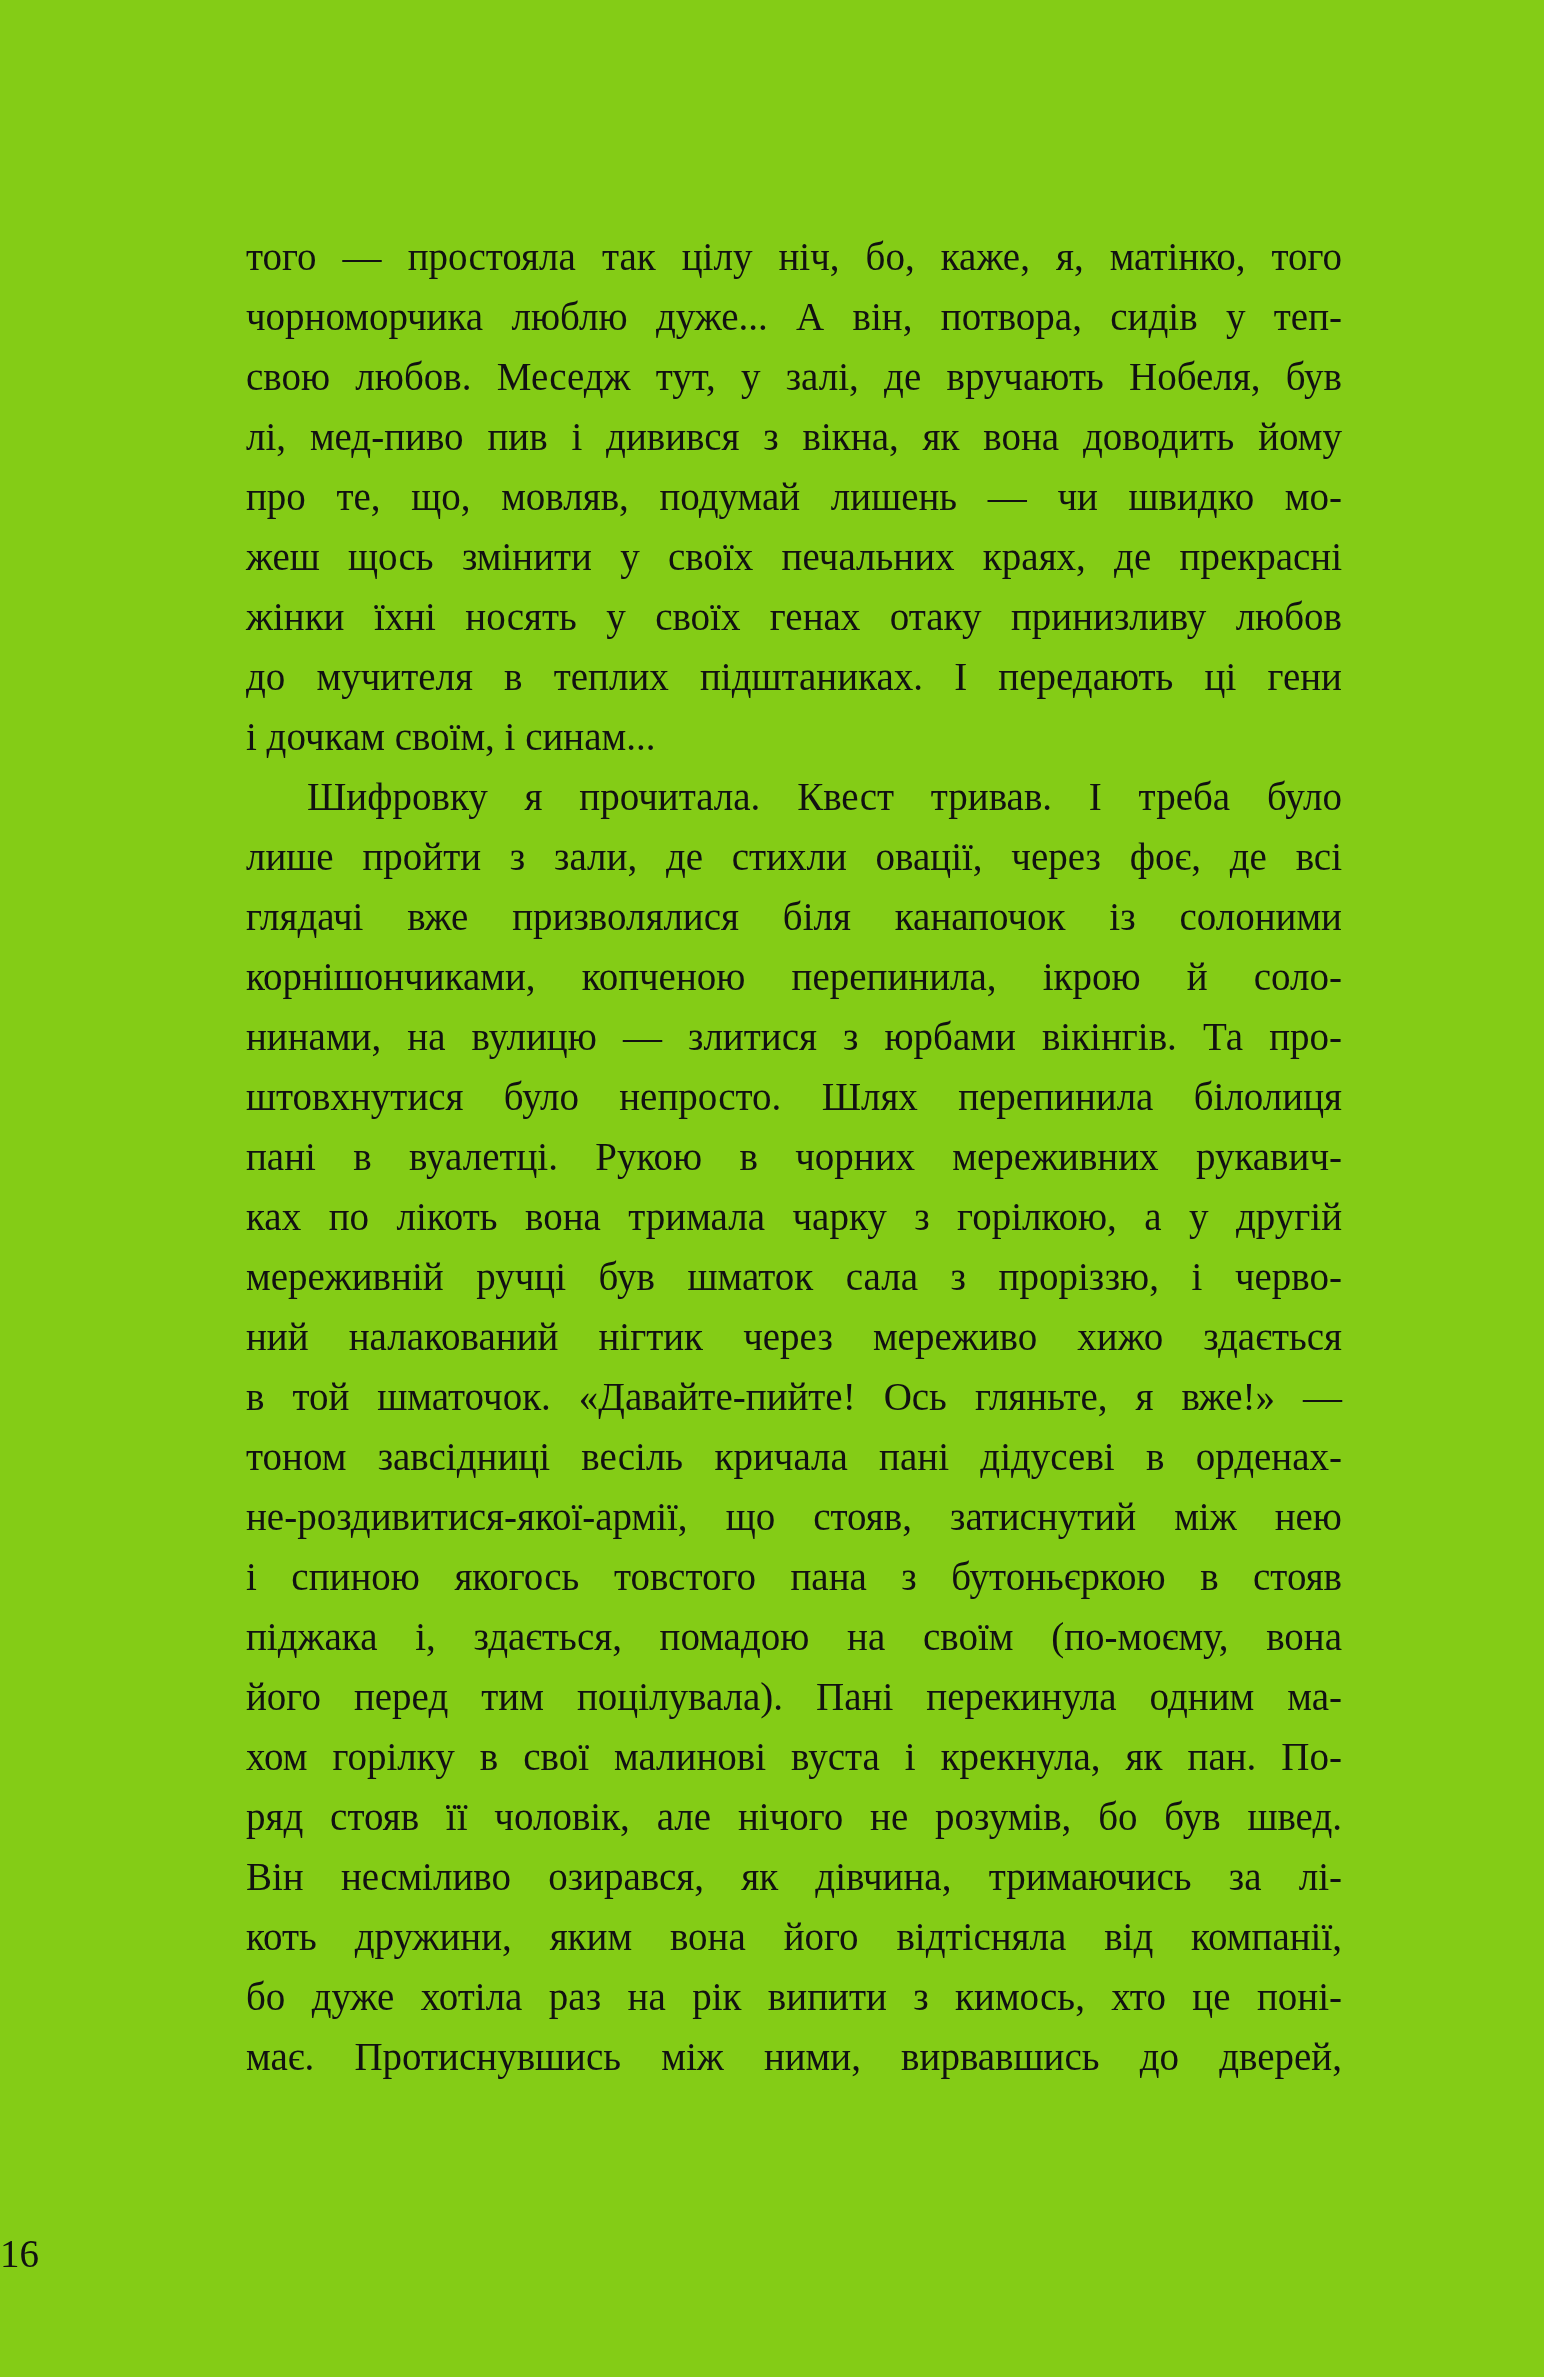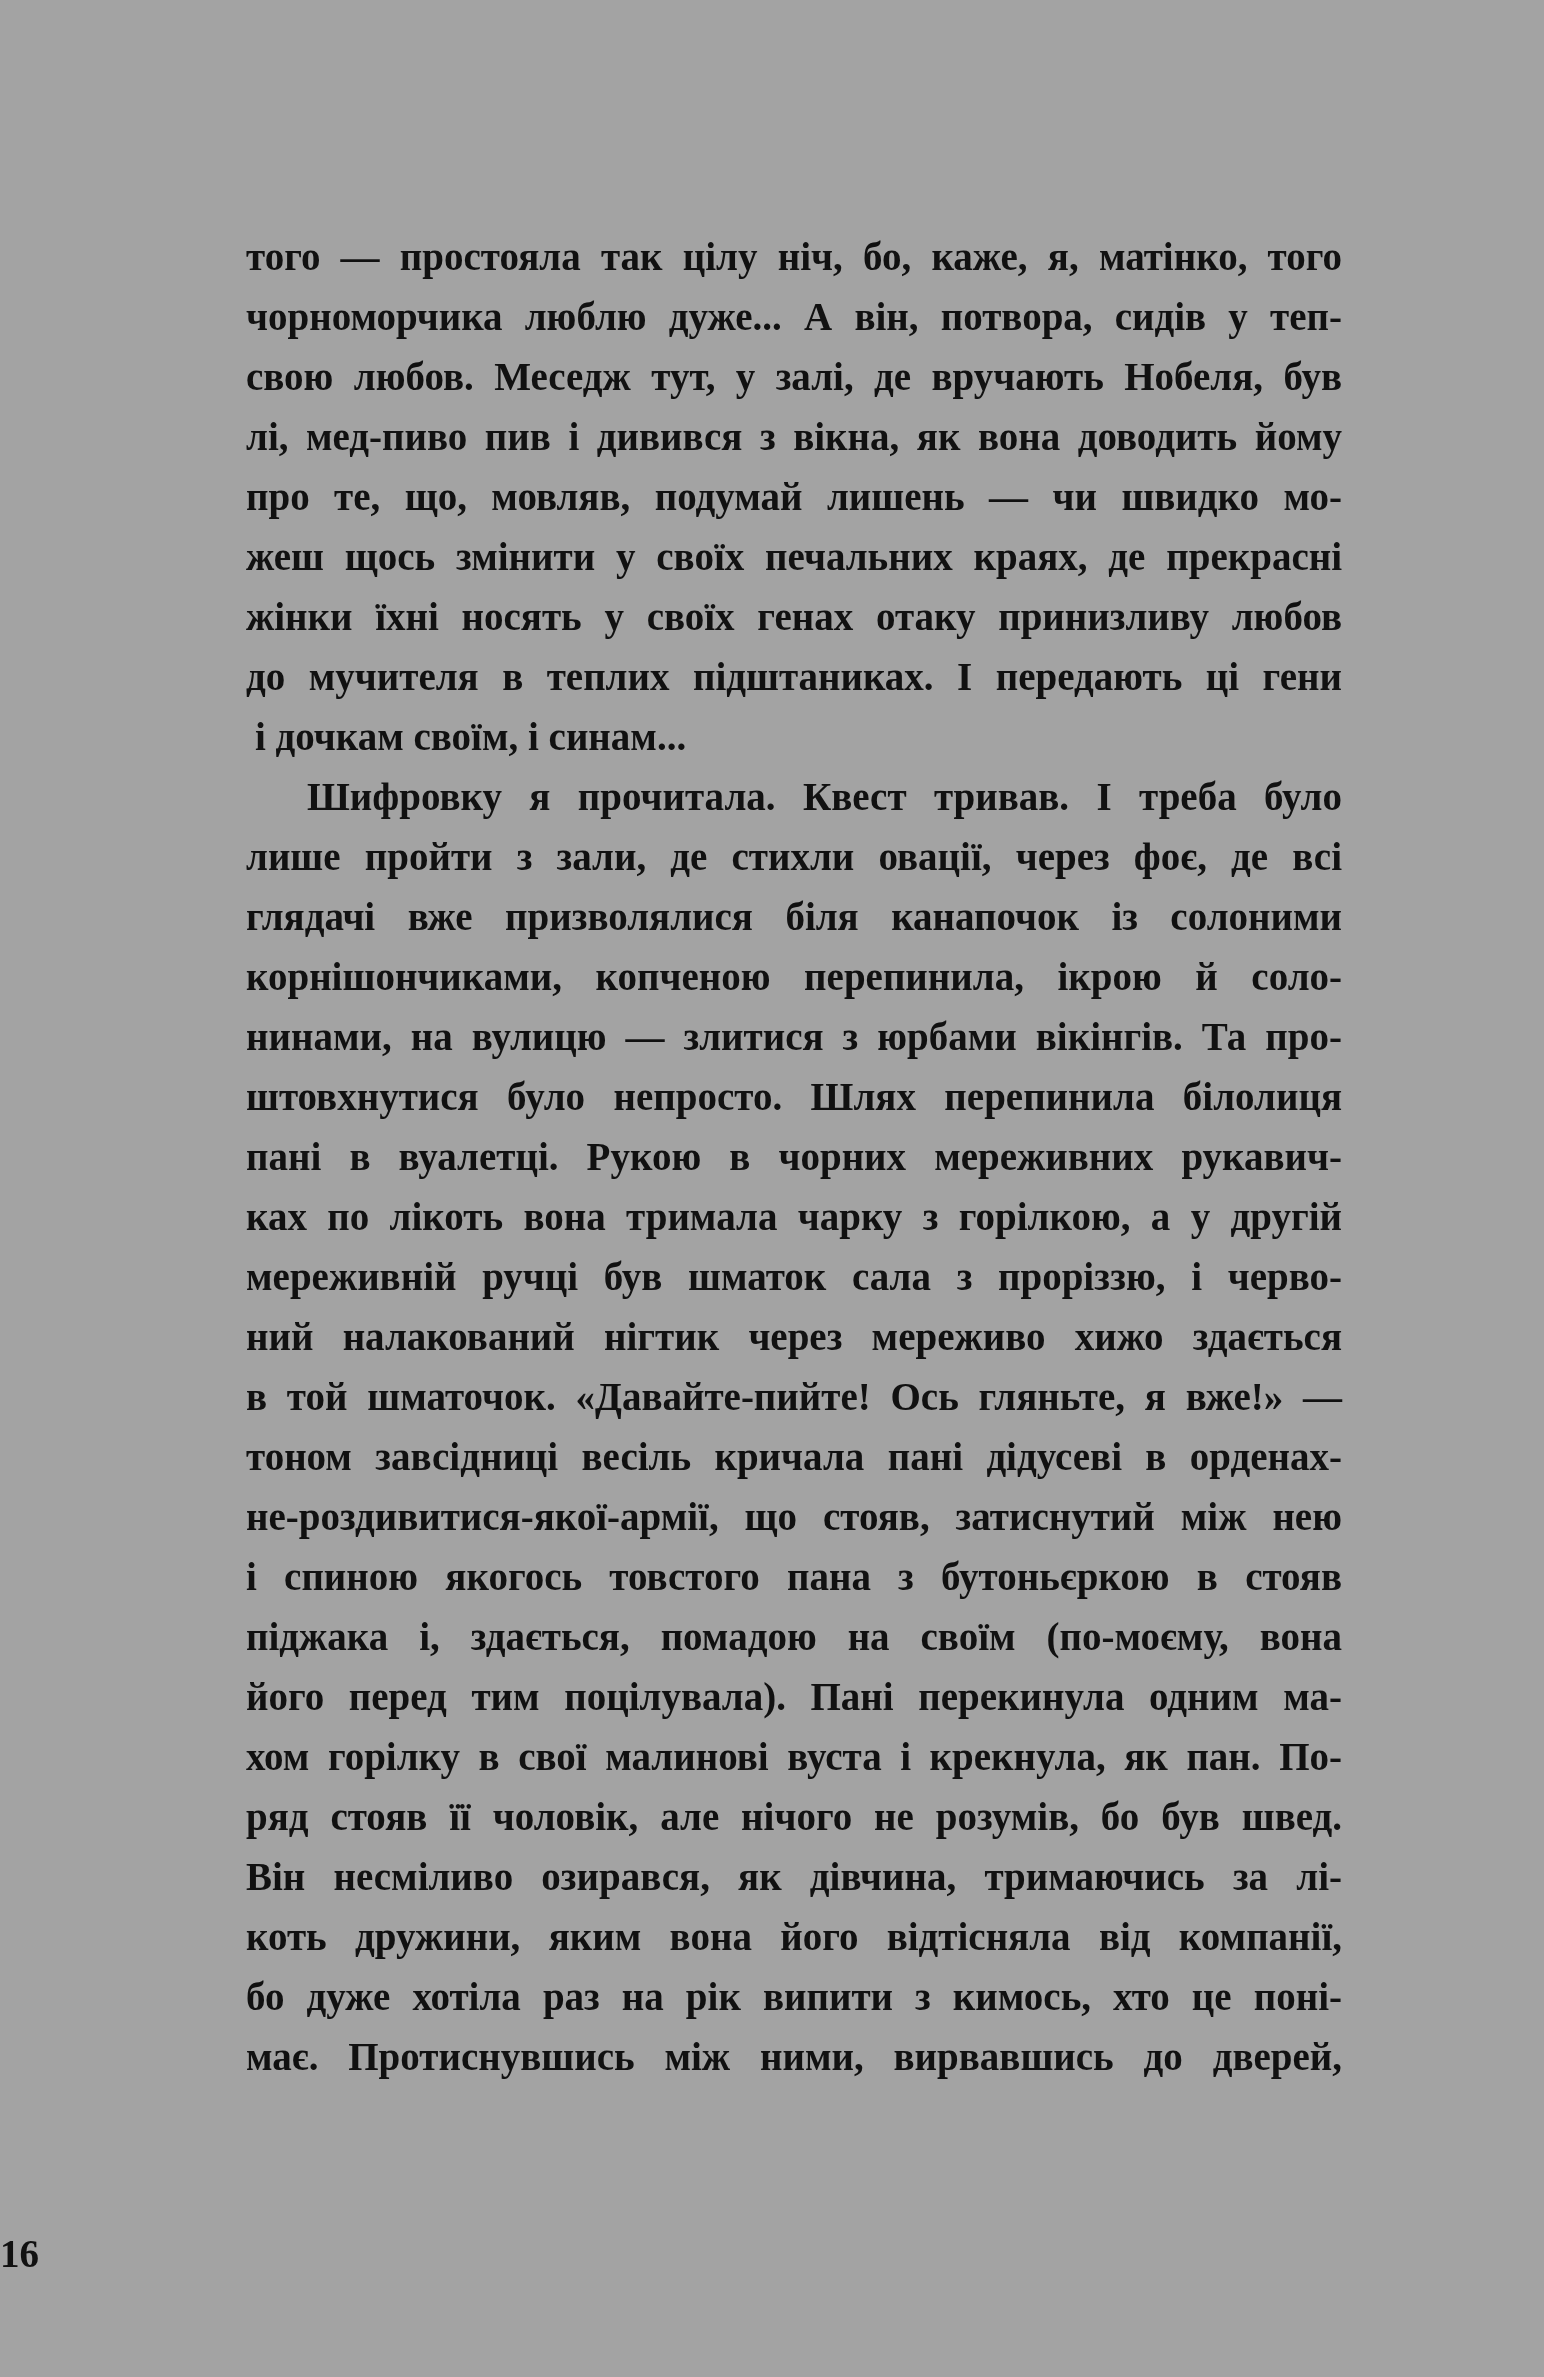--- a/index.html
+++ b/index.html
@@ -4,41 +4,39 @@
 <style>
   html, body {
     margin: 0;
     padding: 0;
     background: #ffffff;
   }
   .page {
     position: relative;
     width: 1545px;
     height: 2377px;
-    background: #a3a3a3;
+    background: #84cc16;
     font-family: "Liberation Serif", "DejaVu Serif", serif;
     color: #111111;
     overflow: hidden;
-    font-weight: bold;
   }
   .text-block {
     position: absolute;
     left: 246px;
     top: 227px;
     width: 1096px;
     font-size: 39px;
     line-height: 60px;
   }
   .line {
     text-align: justify;
     text-align-last: justify;
   }
   .line.last-left {
     text-align-last: left;
-    margin-left: 9px;
   }
   .line.indent {
     text-indent: 61px;
   }
   .page-number {
     position: absolute;
     left: 0;
     top: 2214px;
     width: 1545px;
     text-align: left;

